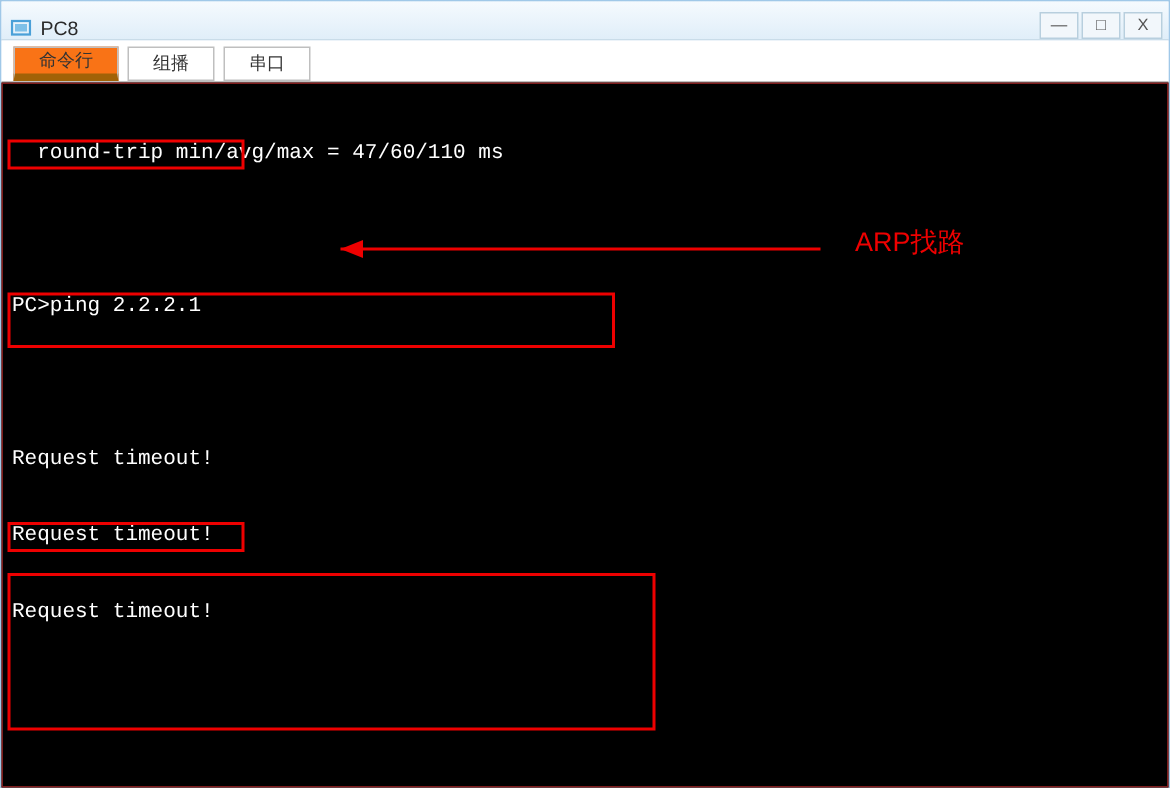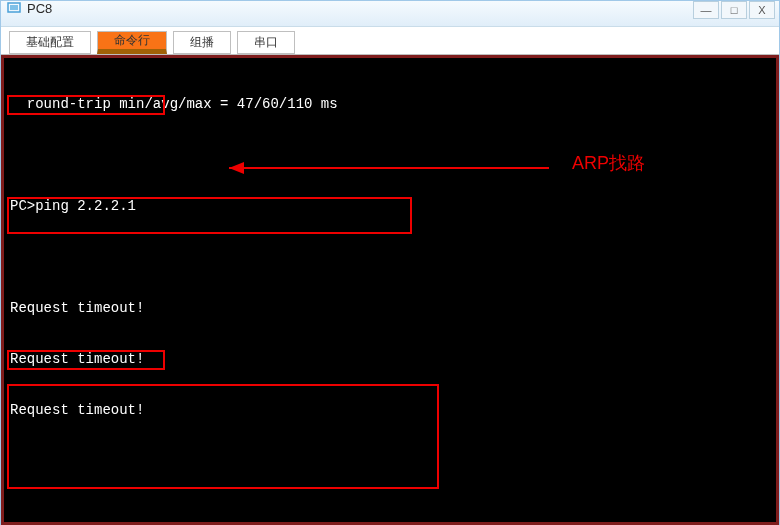--- a/index.html
+++ b/index.html
@@ -16,21 +16,21 @@
       border: 1px solid #a0c8e8;
       background: #e8f2fb;
       width: 780px;
       height: 525px;
       position: relative;
     }
     .titlebar {
       height: 26px;
       background: linear-gradient(#f5fafe, #e0eef9);
       display: flex;
-      align-items: flex-start;
+      align-items: flex-end;
       padding: 0 4px 0 6px;
       border-bottom: 1px solid #c9dce9;
     }
     .titlebar .icon {
       width: 14px;
       height: 14px;
       margin-right: 6px;
       display: inline-flex;
       align-items: center;
       justify-content: center;
@@ -79,21 +79,21 @@
     }
     .terminal {
       background: #000;
       color: #fff;
       font-family: "Courier New", monospace;
       font-size: 14px;
       line-height: 17px;
       padding: 4px 0 4px 0;
       height: 470px;
       position: relative;
-      border: 3px solid #7f1d1d;
+      border: 1px solid #7f1d1d;
       margin: 0;
       white-space: pre;
       overflow: hidden;
     }
     .tline { padding: 0 6px; height: 17px; }
     .redbox {
       border: 2px solid #e00;
       position: absolute;
       pointer-events: none;
     }
@@ -128,21 +128,20 @@
         <rect x="3" y="4" width="8" height="5" fill="#7ec0e8"></rect>
       </svg>
     </span>
     <span class="title">PC8</span>
     <div class="win-btn">—</div>
     <div class="win-btn">□</div>
     <div class="win-btn">X</div>
   </div>
 
   <div class="tabs">
-    <div class="tab">基础配置</div>
     <div class="tab active">命令行</div>
     <div class="tab">组播</div>
     <div class="tab">串口</div>
   </div>
 
   <div class="terminal">
     <div class="tline">  round-trip min/avg/max = 47/60/110 ms</div>
     <div class="tline"></div>
     <div class="tline">PC&gt;ping 2.2.2.1</div>
     <div class="tline"></div>

